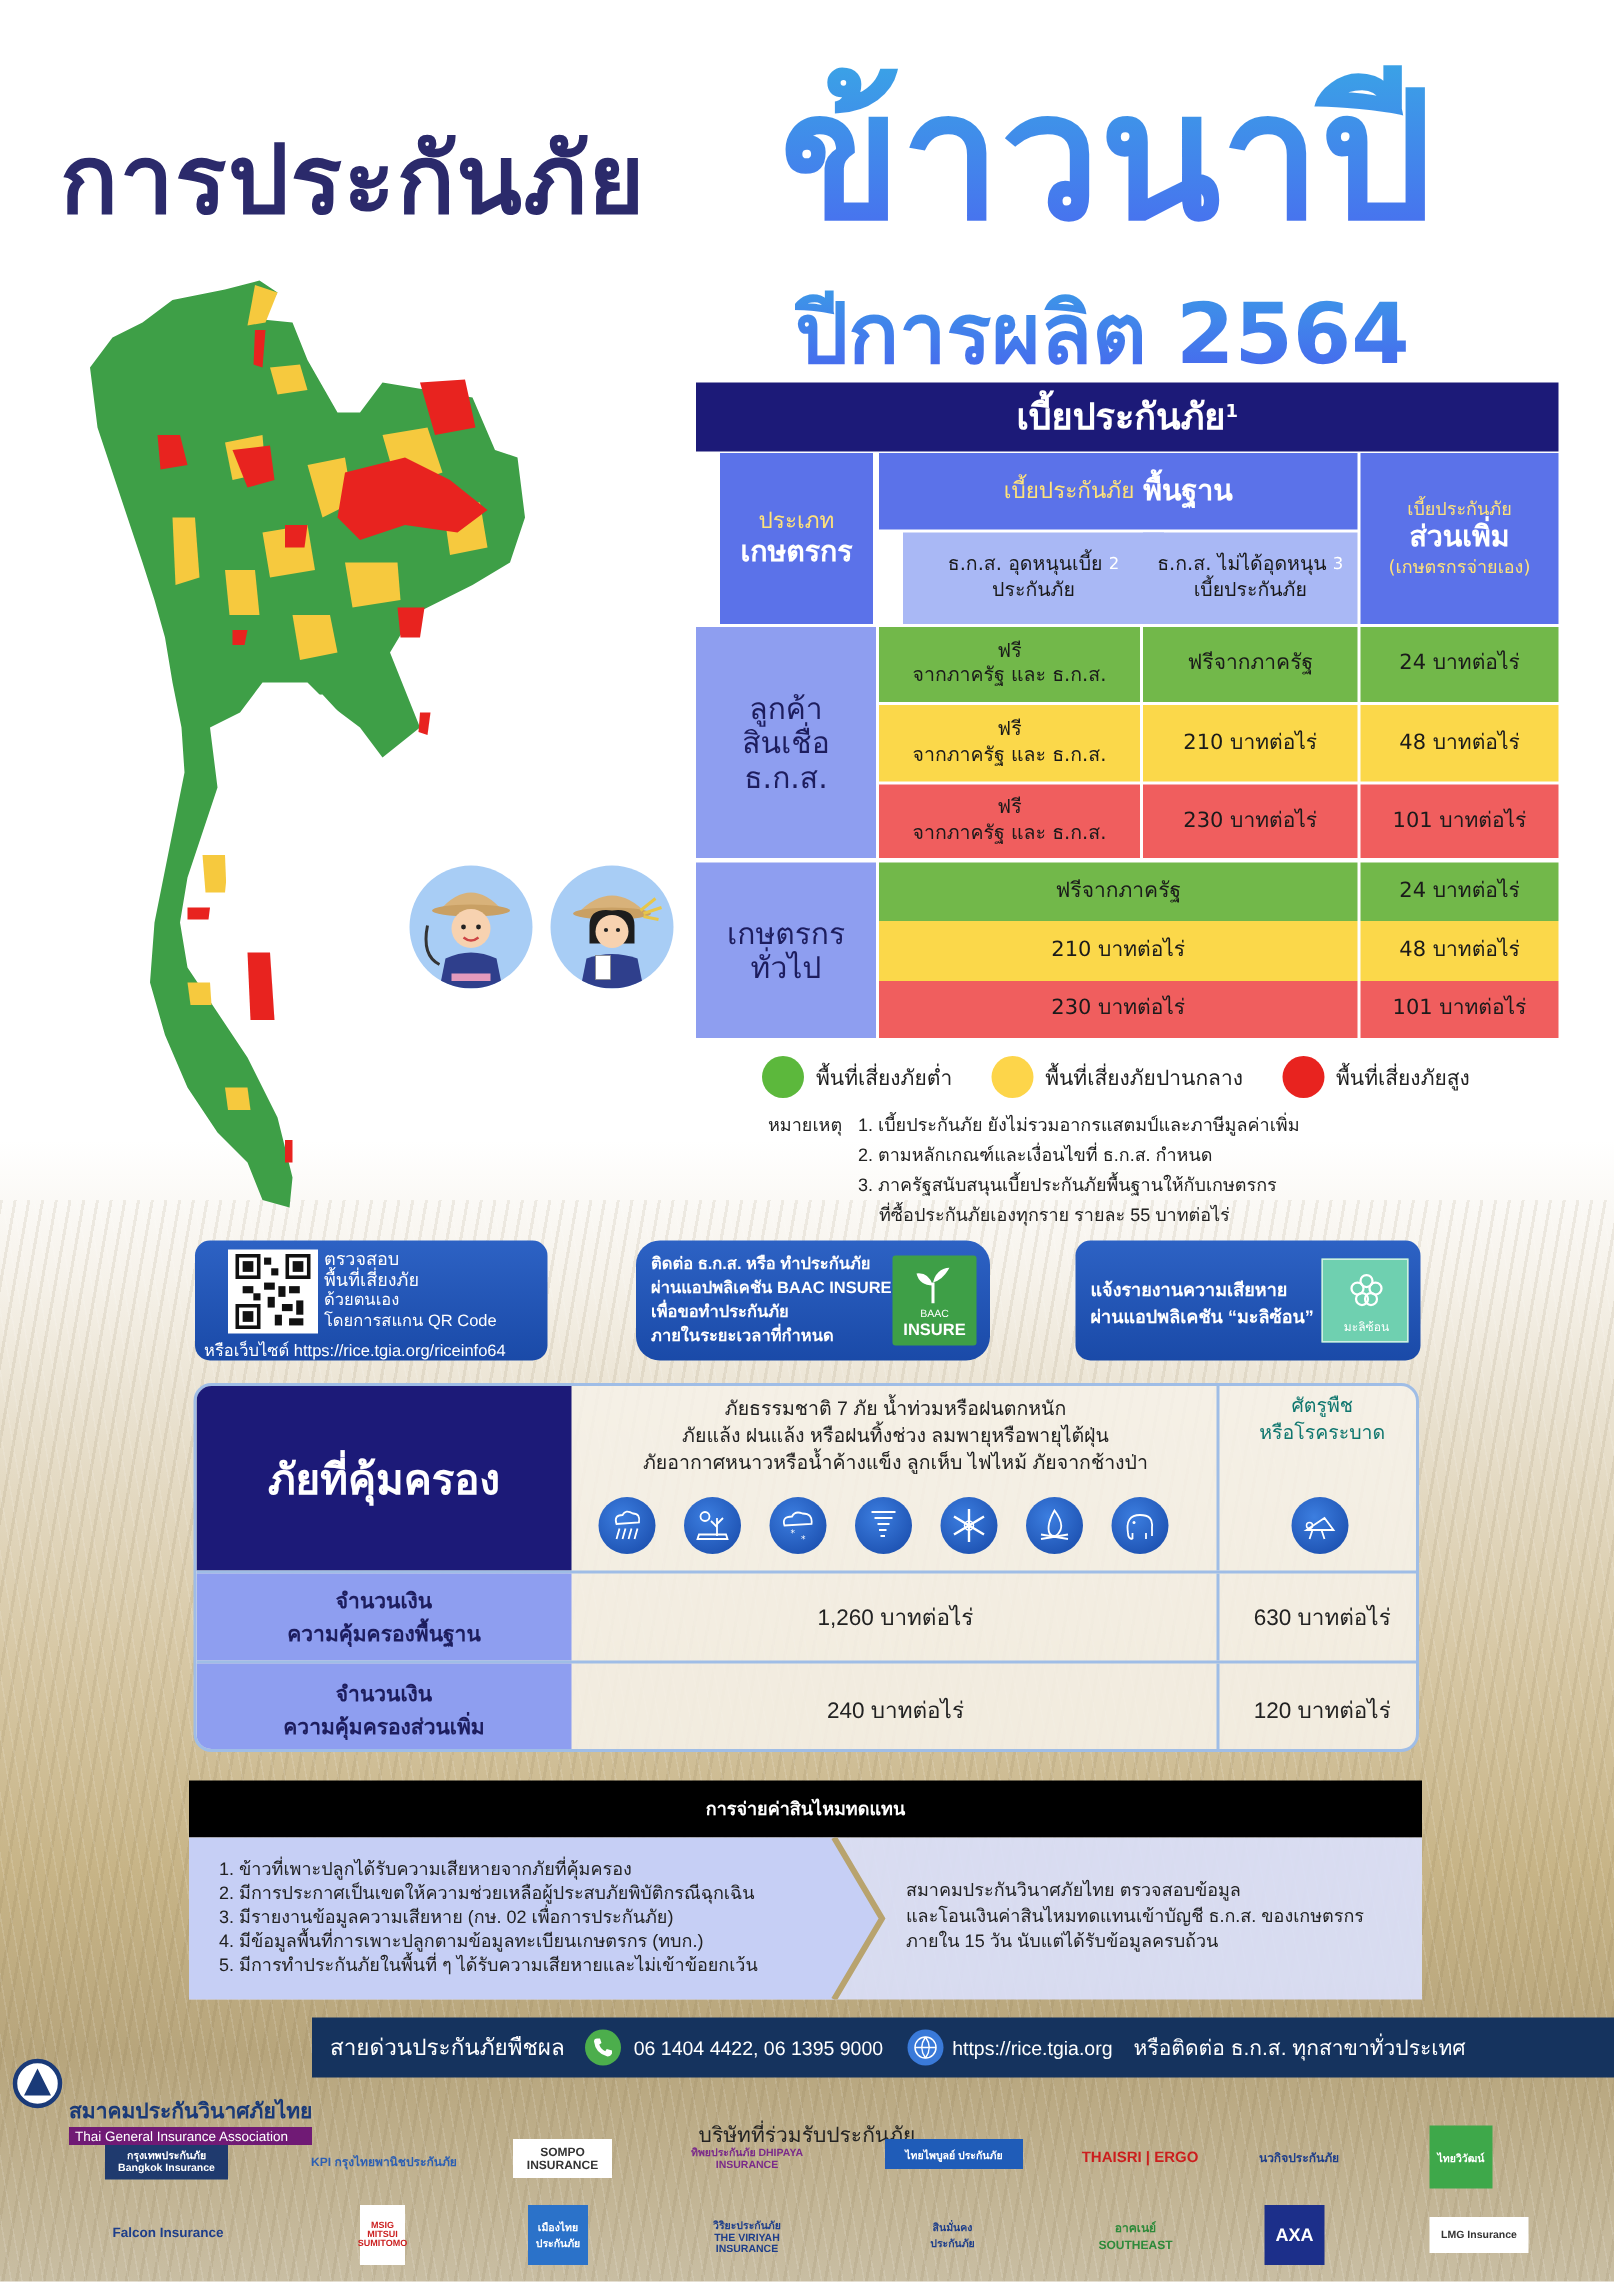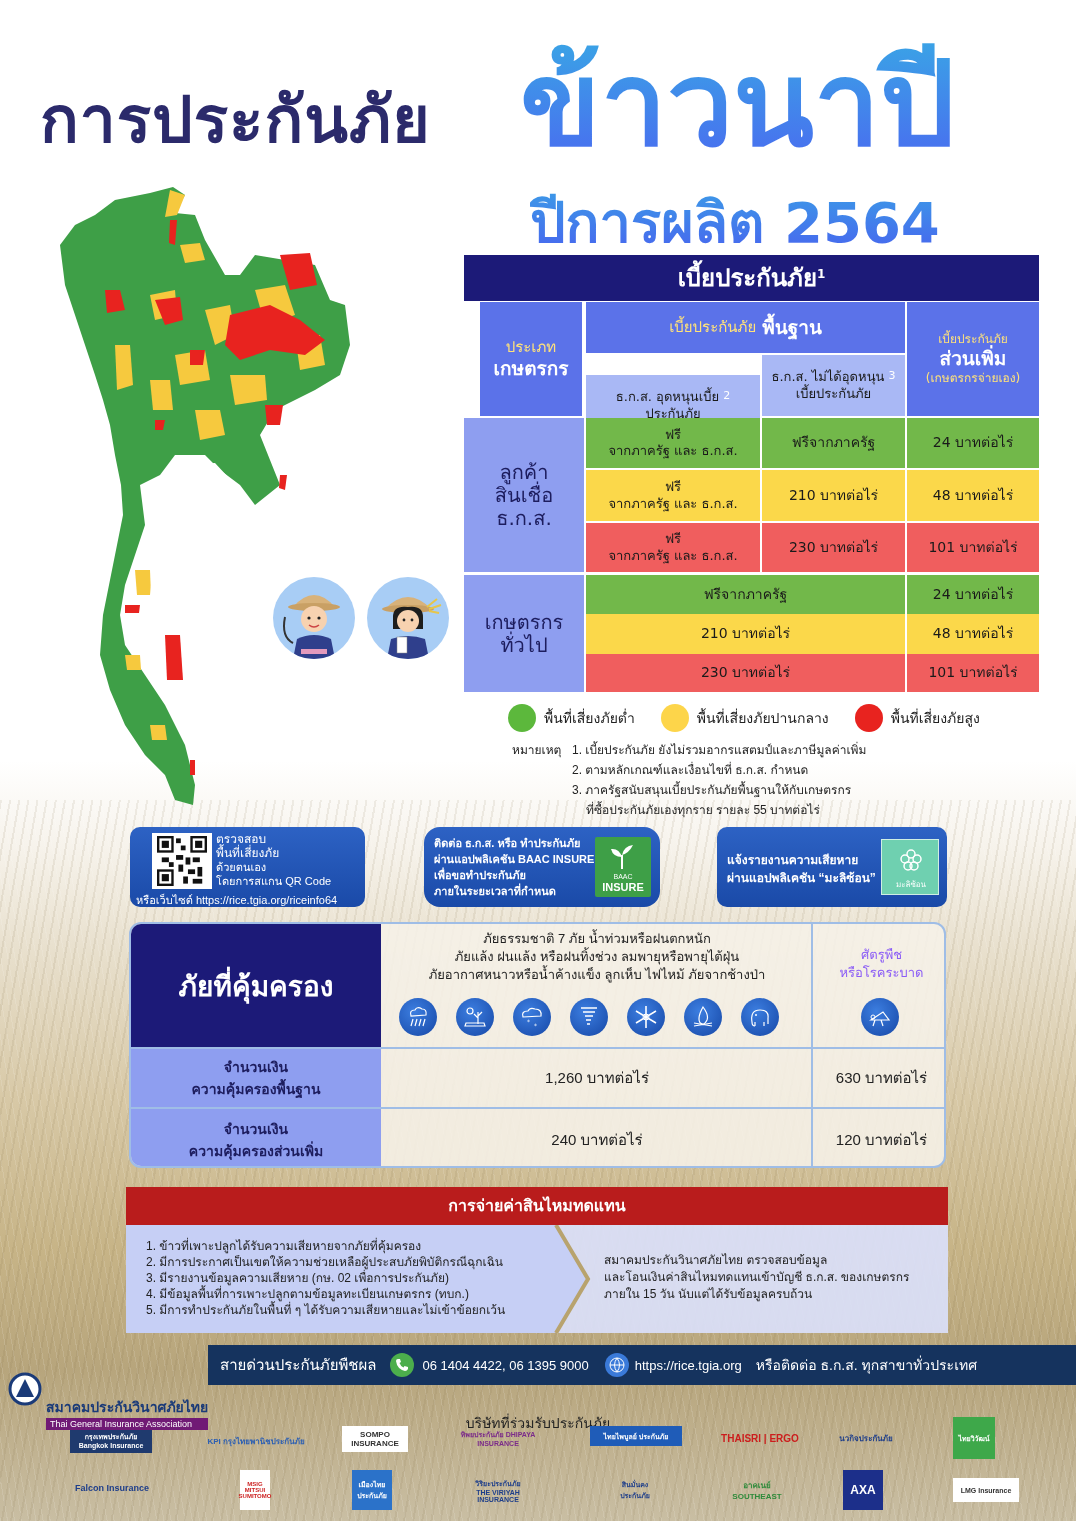--- a/index.html
+++ b/index.html
@@ -101,22 +101,22 @@
     font-size: 15px; color: #222; font-family: "Liberation Sans", sans-serif;
   }
   .hz-icon {
     width: 38px; height: 38px; border-radius: 50%; background: radial-gradient(circle at 40% 35%, #3c7ee0, #1647a6);
     display: inline-flex; align-items: center; justify-content: center; color: #fff;
   }
   .hz-icon svg { width: 26px; height: 26px; }
 
   
   .comp-head {
-    left: 126px; top: 1187px; width: 822px; height: 38px; background: #b91c1c; color: #fff;
-    font-size: 16px; font-weight: bold; text-align: center; line-height: 38px; z-index: 2;
+    left: 126px; top: 1187px; width: 822px; height: 38px; background: #000000; color: #fff;
+    font-size: 12px; font-weight: bold; text-align: center; line-height: 38px; z-index: 2;
     font-family: "Liberation Sans", sans-serif;
   }
   .comp-body {
     left: 126px; top: 1225px; width: 822px; height: 108px; background: rgba(218, 224, 250, 0.92); z-index: 2;
   }
   .comp-list { left: 146px; top: 1238px; font-size: 12px; line-height: 16px; color: #222; z-index: 3; font-family: "Liberation Sans", sans-serif; }
   .comp-right { left: 604px; top: 1252px; font-size: 12px; line-height: 17px; color: #222; z-index: 3; font-family: "Liberation Sans", sans-serif; }
 
   
   .footbar {
@@ -211,21 +211,21 @@
 <div class="abs ptbl" style="height:390px;">
 
   <div class="cell c-blue" style="left:0; top:0; width:102px; height:114px;margin-left:16px;">
     <span class="gold-mid">ประเภท</span>
     <span class="gold-big">เกษตรกร</span>
   </div>
   <div class="cell c-blue" style="left:122px; top:0; width:319px; height:51px; flex-direction:row; gap:6px;">
     <span class="gold-mid">เบี้ยประกันภัย</span>
     <span class="gold-big">พื้นฐาน</span>
   </div>
-  <div class="cell c-lightblue" style="left:122px; top:53px; width:174px; height:61px;margin-top:20px;">
+  <div class="cell c-lightblue" style="left:138px; top:53px; width:174px; height:61px;">
     <span class="sub2"><span>ธ.ก.ส. อุดหนุนเบี้ย</span> <span class="supnum">2</span></span>
     <span class="sub2">ประกันภัย</span>
   </div>
   <div class="cell c-lightblue" style="left:298px; top:53px; width:143px; height:61px;">
     <span class="sub2"><span>ธ.ก.ส. ไม่ได้อุดหนุน</span> <span class="supnum">3</span></span>
     <span class="sub2">เบี้ยประกันภัย</span>
   </div>
   <div class="cell c-blue" style="left:443px; top:0; width:132px; height:114px;">
     <span class="gold-sm">เบี้ยประกันภัย</span>
     <span class="gold-big">ส่วนเพิ่ม</span>
@@ -430,21 +430,21 @@
       <span class="hz-icon">
         <svg viewBox="0 0 26 26">
             <path d="M5 18 Q3 6 13 6 Q22 6 21 14 L21 20 M8 18 L8 22 M17 18 L17 22 M5 18 Q5 22 8 22" fill="none" stroke="#fff" stroke-width="1.2"></path>
             <circle cx="9" cy="11" r="1" fill="#fff"></circle>
           </svg>
       </span>
     </div>
   </div>
 
   <div class="abs" style="left:684px; top:0; width:133px; height:123px;">
-    <div style="text-align:center; font-size:13px; line-height:18px; color:#8b5cf6; padding-top:22px; font-family:'Liberation Sans',sans-serif;">
+    <div style="text-align:center; font-size:13px; line-height:18px; color:#0f766e; padding-top:4px; font-family:'Liberation Sans',sans-serif;">
       <div>ศัตรูพืช</div>
       <div>หรือโรคระบาด</div>
     </div>
     <span class="hz-icon abs" style="left:46px; top:74px;">
       <svg viewBox="0 0 26 26">
           <path d="M4 16 L22 16 L16 8 Z M8 16 L6 22 M14 16 L16 22" fill="none" stroke="#fff" stroke-width="1.2"></path>
           <circle cx="6" cy="13" r="2" fill="none" stroke="#fff"></circle>
         </svg>
     </span>
   </div>

